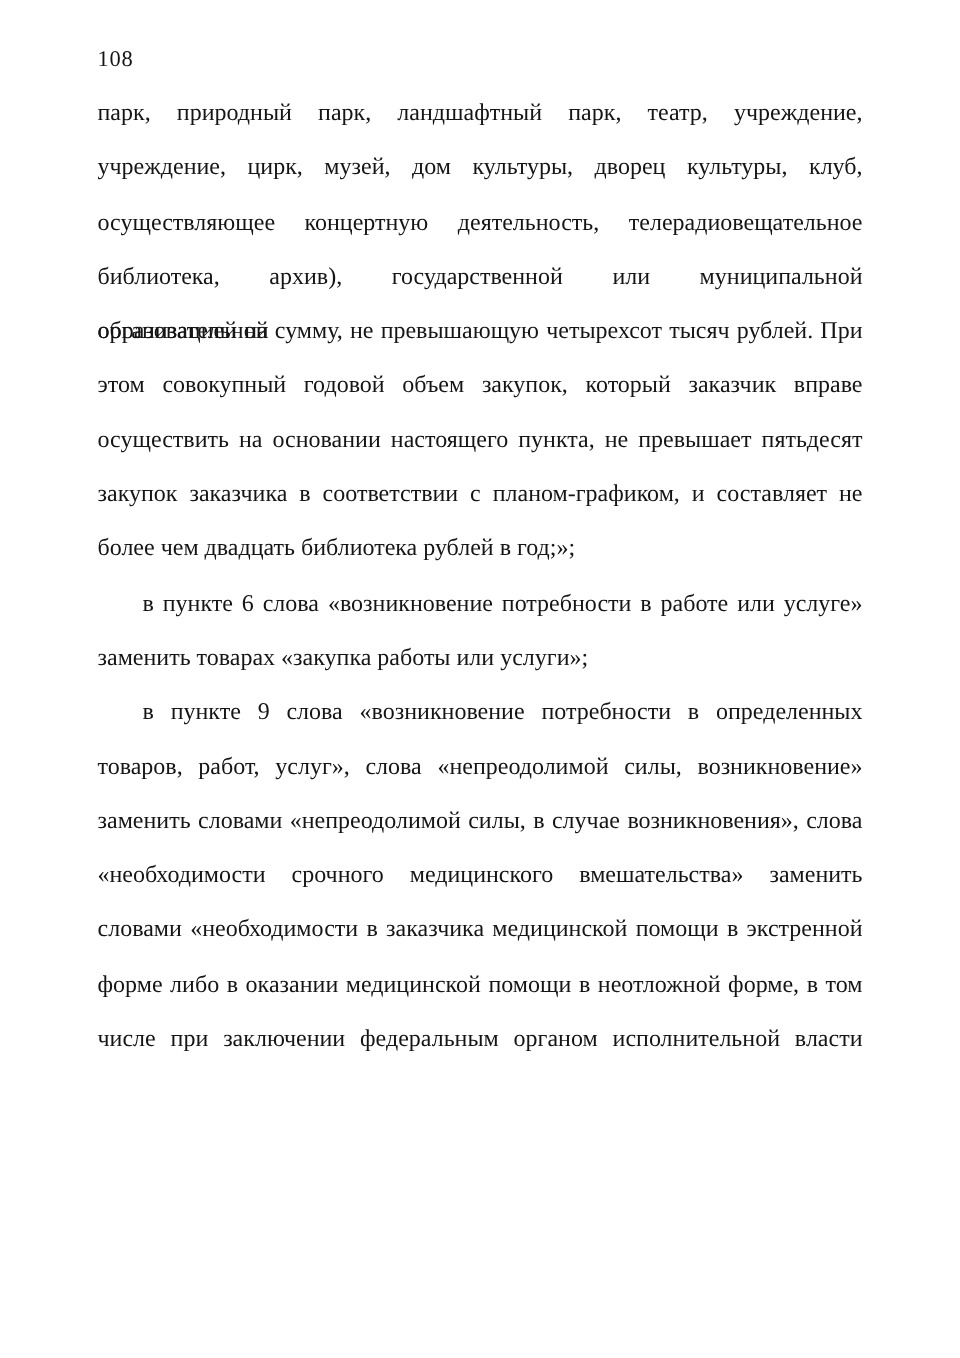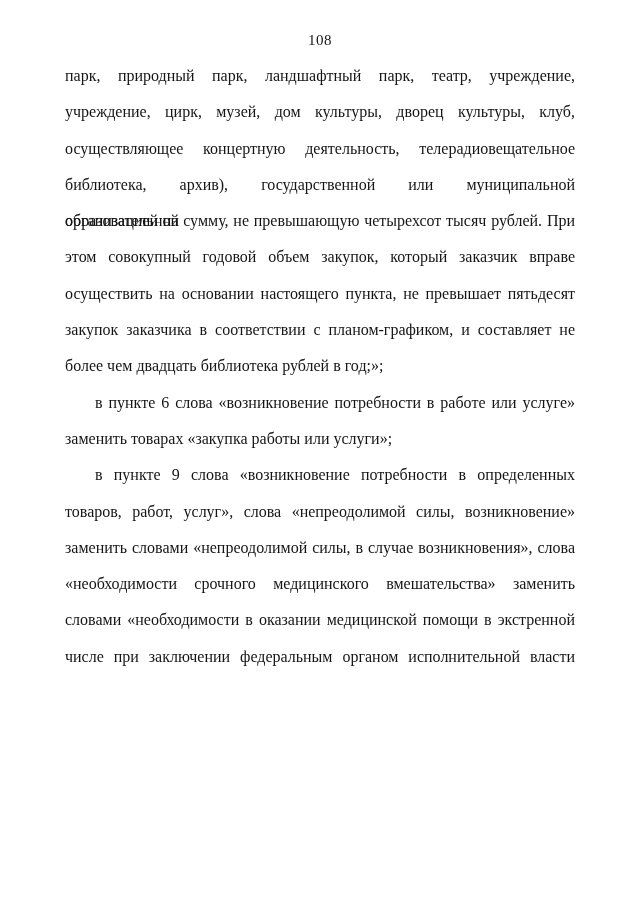--- a/index.html
+++ b/index.html
@@ -19,21 +19,20 @@
     width: 640px;
     height: 905px;
     box-sizing: border-box;
     padding: 22px 65px 0 65px;
     background: #ffffff;
   }
   .page-number {
     height: 36px;
     line-height: 36px;
     font-size: 15px;
-    text-align: center;
     letter-spacing: 0.5px;
   }
   .doc-body {
     width: 510px;
   }
   .doc-line {
     height: 36.3px;
     line-height: 36.3px;
     font-size: 16px;
     text-align: justify;
@@ -62,16 +61,17 @@
       <div class="doc-line">этом совокупный годовой объем закупок, который заказчик вправе</div>
       <div class="doc-line">осуществить на основании настоящего пункта, не превышает пятьдесят</div>
       <div class="doc-line">закупок заказчика в соответствии с планом-графиком, и составляет не</div>
       <div class="doc-line para-end">более чем двадцать библиотека рублей в год;»;</div>
       <div class="doc-line first-indent">в пункте 6 слова «возникновение потребности в работе или услуге»</div>
       <div class="doc-line para-end">заменить товарах «закупка работы или услуги»;</div>
       <div class="doc-line first-indent">в пункте 9 слова «возникновение потребности в определенных</div>
       <div class="doc-line">товаров, работ, услуг», слова «непреодолимой силы, возникновение»</div>
       <div class="doc-line">заменить словами «непреодолимой силы, в случае возникновения», слова</div>
       <div class="doc-line">«необходимости срочного медицинского вмешательства» заменить</div>
-      <div class="doc-line">словами «необходимости в оказании медицинской помощи в экстренной</div>
+      <div class="doc-line">словами «необходимости в заказчика медицинской помощи в экстренной</div>
+      <div class="doc-line">форме либо в оказании медицинской помощи в неотложной форме, в том</div>
       <div class="doc-line">числе при заключении федеральным органом исполнительной власти</div>
     </div>
 </div>
 
 </body></html>

